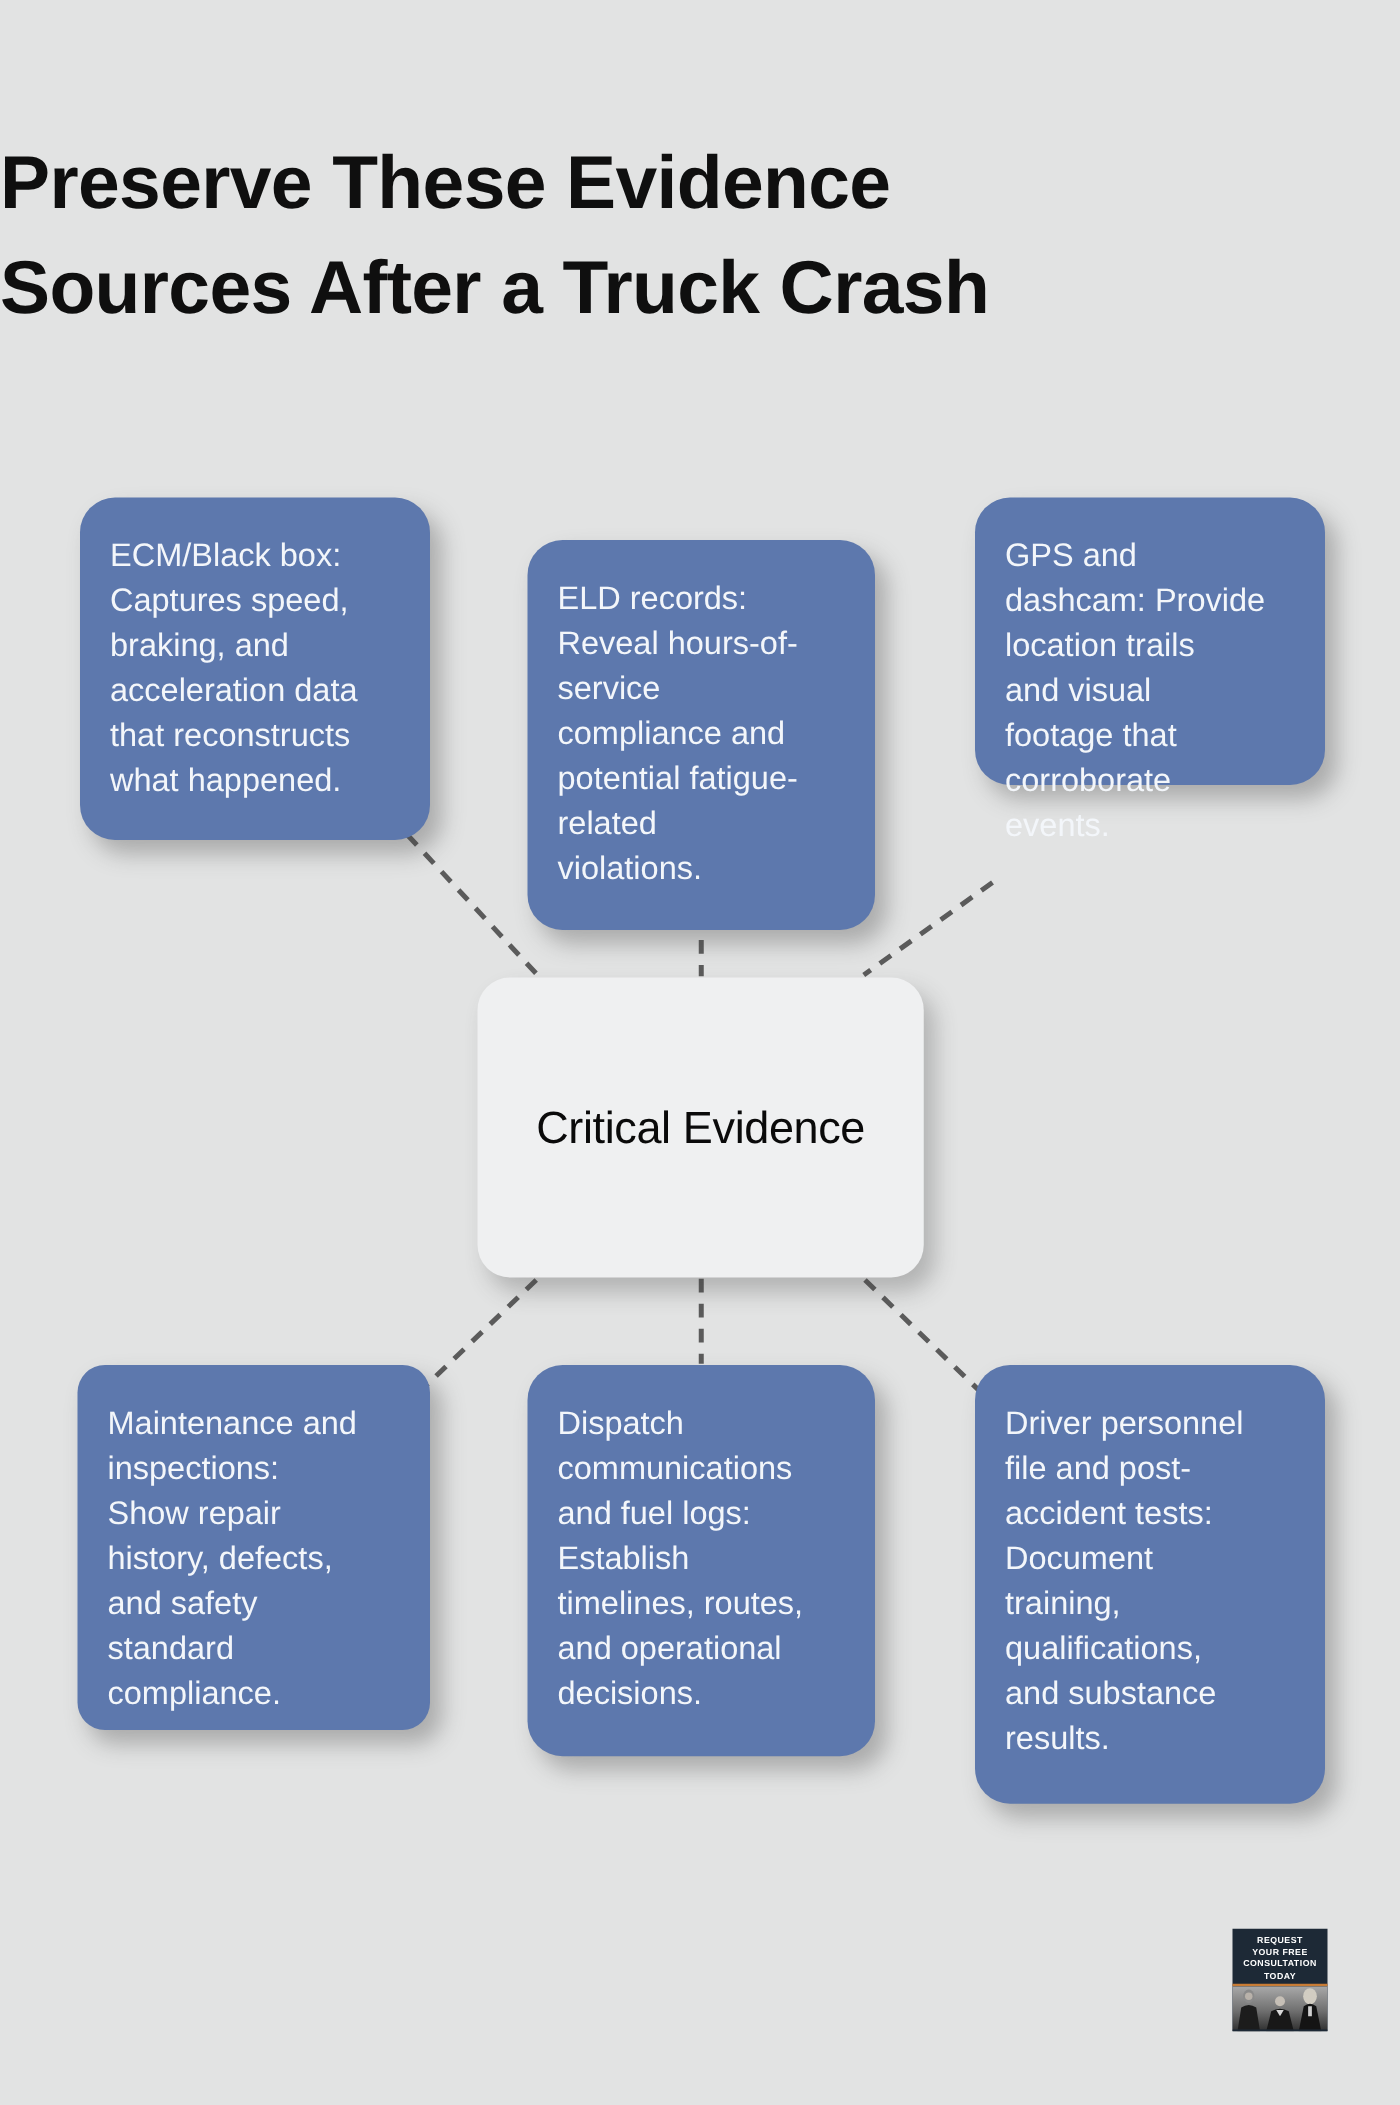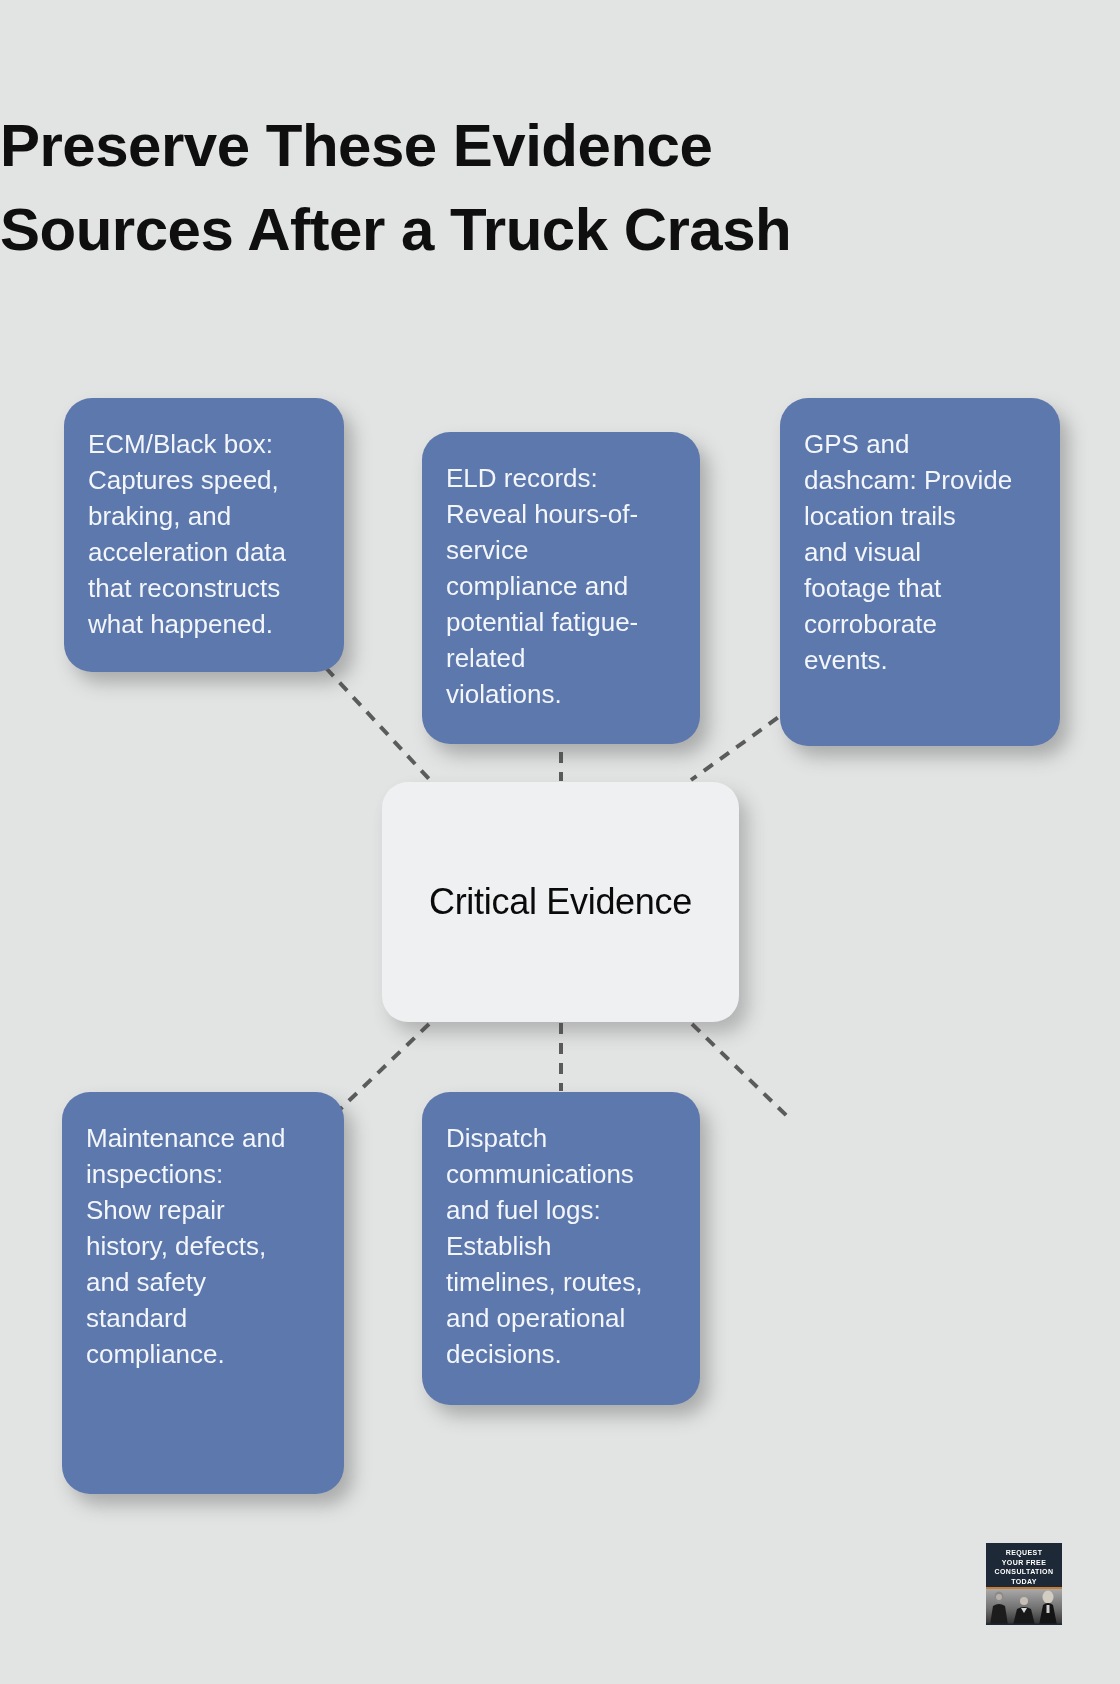--- a/index.html
+++ b/index.html
@@ -31,22 +31,22 @@
     color: #f3f6fa;
     border-radius: 28px;
     padding: 28px 24px;
     font-size: 26px;
     line-height: 36px;
     white-space: pre-line;
     box-shadow: 9px 11px 18px rgba(70, 70, 70, 0.35);
   }
   .card-1 { left: 64px;  top: 398px;  width: 280px; height: 274px; }
   .card-2 { left: 422px; top: 398px;  width: 278px; height: 312px; margin-top: 34px; }
-  .card-3 { left: 780px; top: 398px;  width: 280px; height: 348px; }
-  .card-4 { left: 62px;  top: 1092px; width: 282px; height: 402px; }
+  .card-3 { left: 780px; top: 398px;  width: 280px; height: 230px; }
+  .card-4 { left: 62px;  top: 1092px; width: 282px; height: 292px; border-radius: 22px; }
   .card-5 { left: 422px; top: 1092px; width: 278px; height: 313px; }
   .card-6 { left: 780px; top: 1092px; width: 280px; height: 351px; }
   .center-node {
     position: absolute;
     left: 382px;
     top: 782px;
     width: 357px;
     height: 240px;
     box-sizing: border-box;
     background: #eff0f1;
@@ -151,20 +151,28 @@
 and safety
 standard
 compliance.</div>
   <div class="card card-5">Dispatch
 communications
 and fuel logs:
 Establish
 timelines, routes,
 and operational
 decisions.</div>
+  <div class="card card-6">Driver personnel
+file and post-
+accident tests:
+Document
+training,
+qualifications,
+and substance
+results.</div>
 
   <div class="center-node">
     <div class="label">Critical Evidence</div>
   </div>
 
   <div class="badge">
     <div class="badge-text">REQUEST
 YOUR FREE
 CONSULTATION
 TODAY</div>

